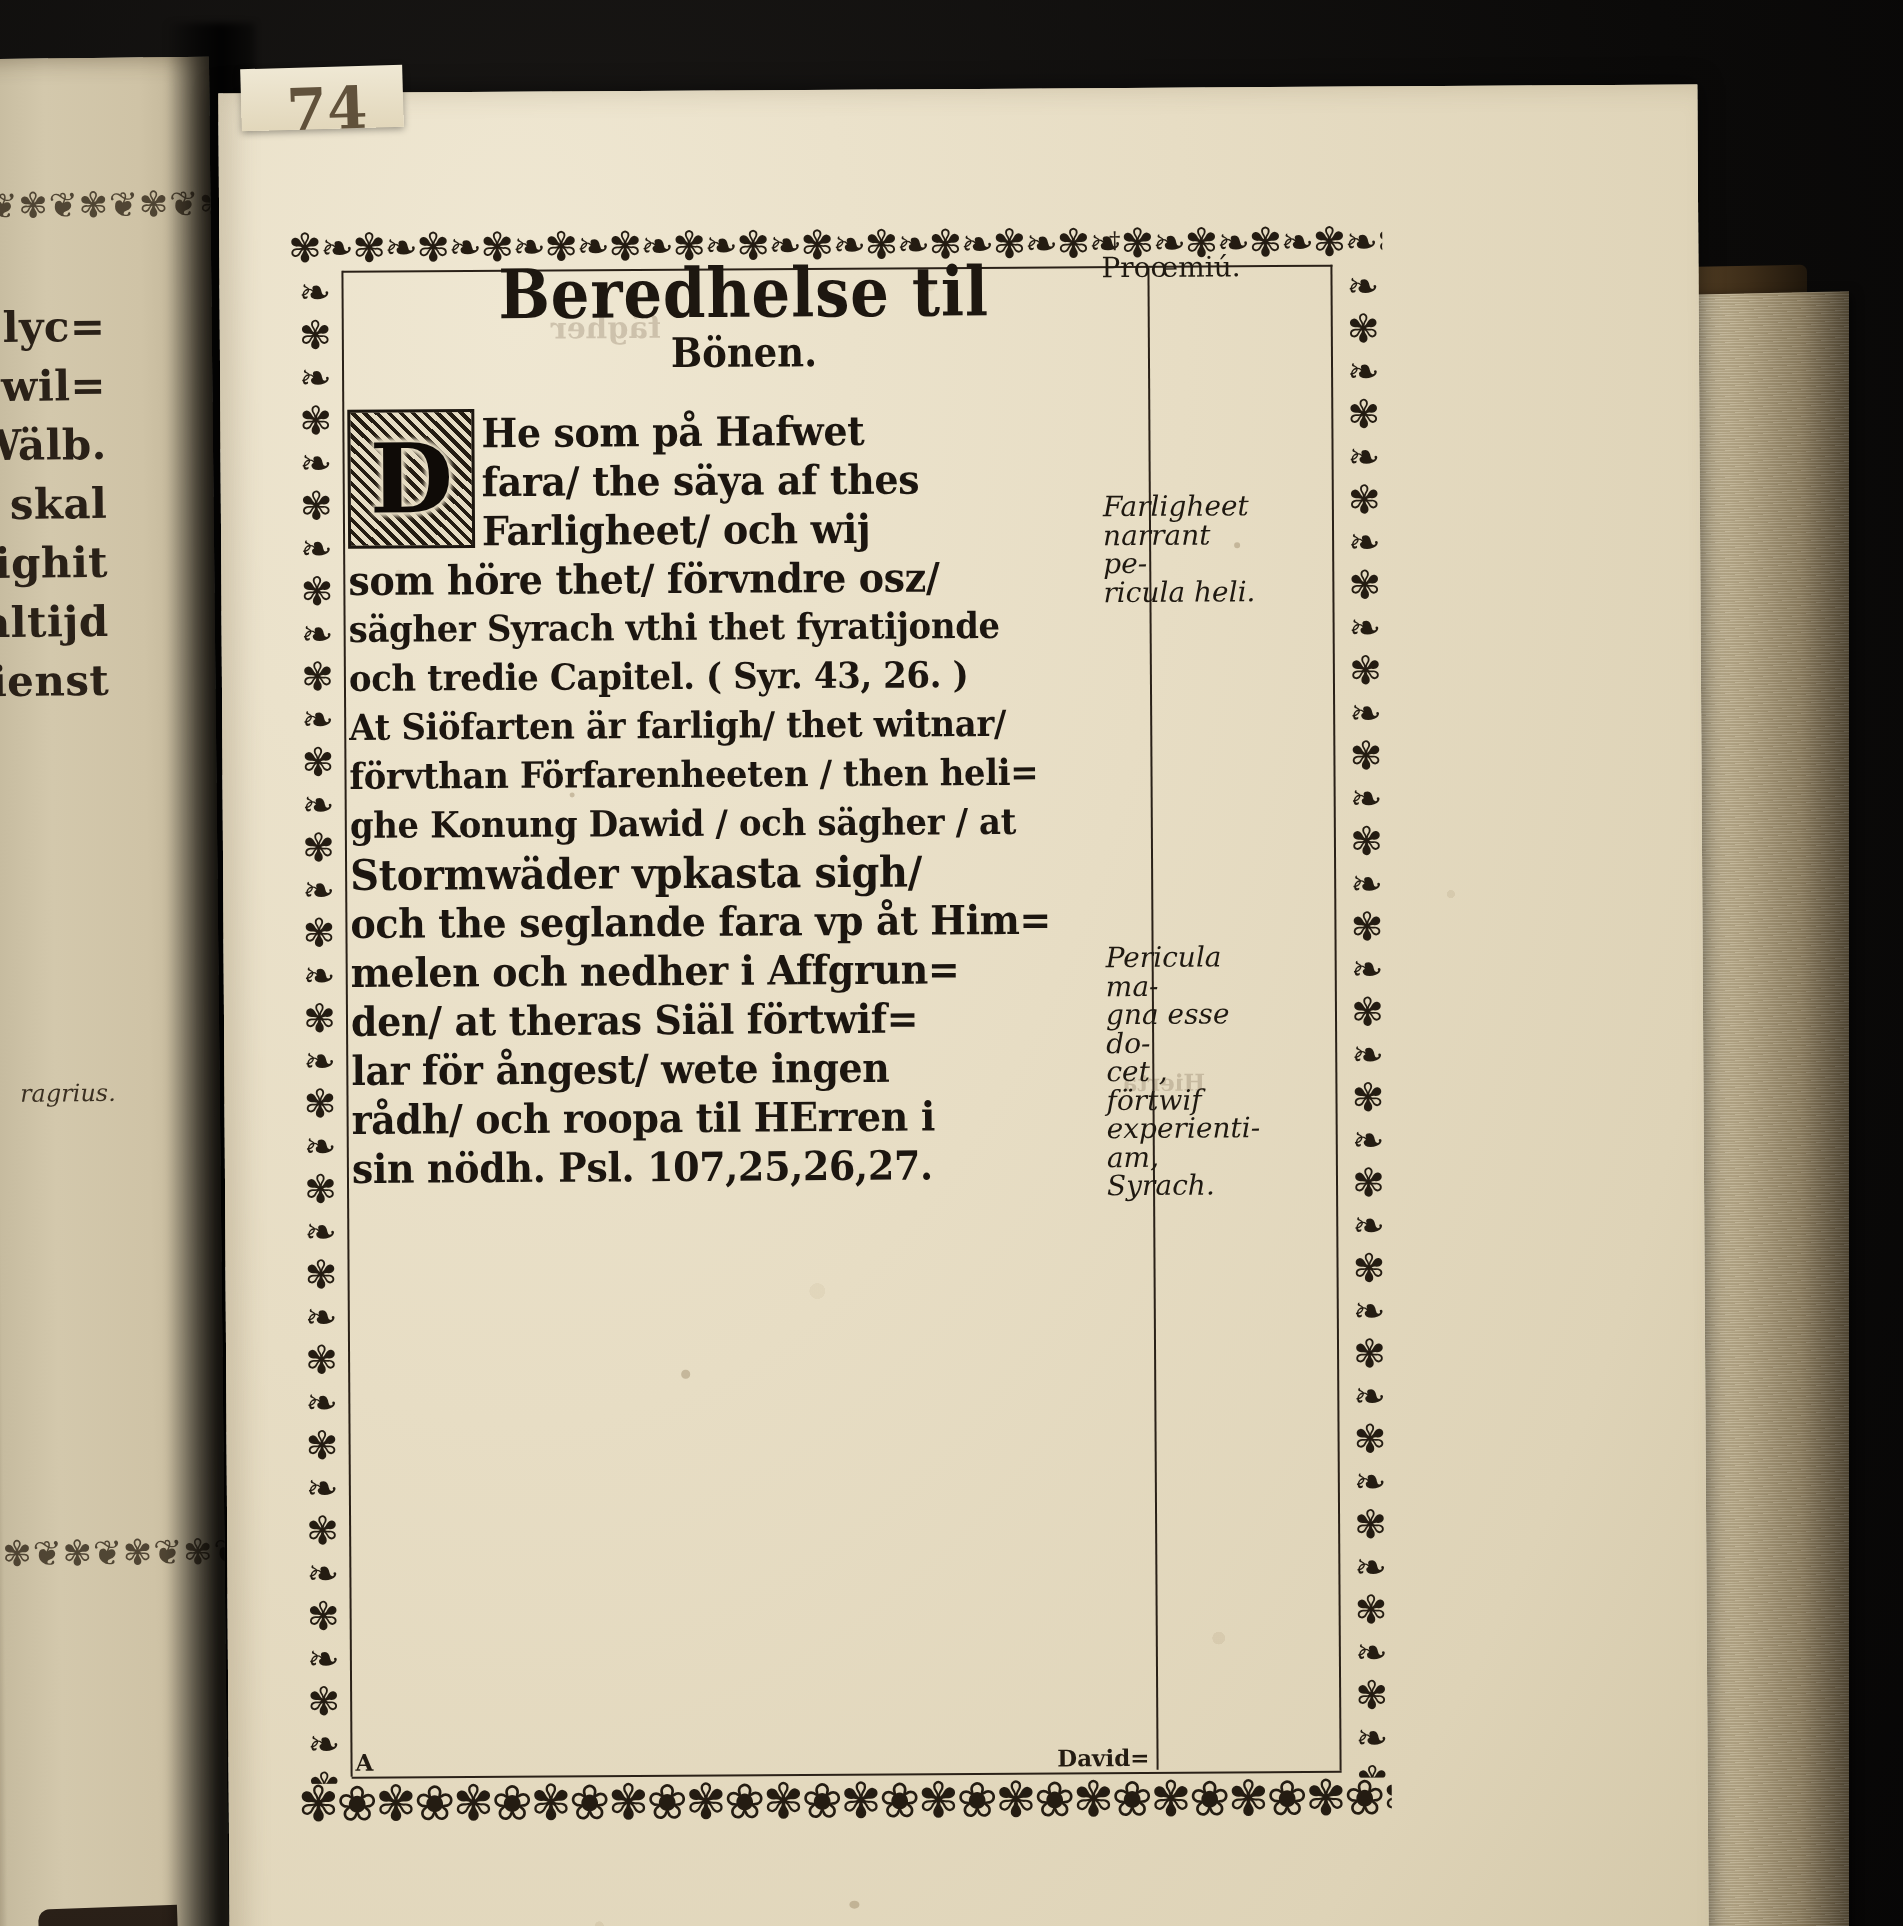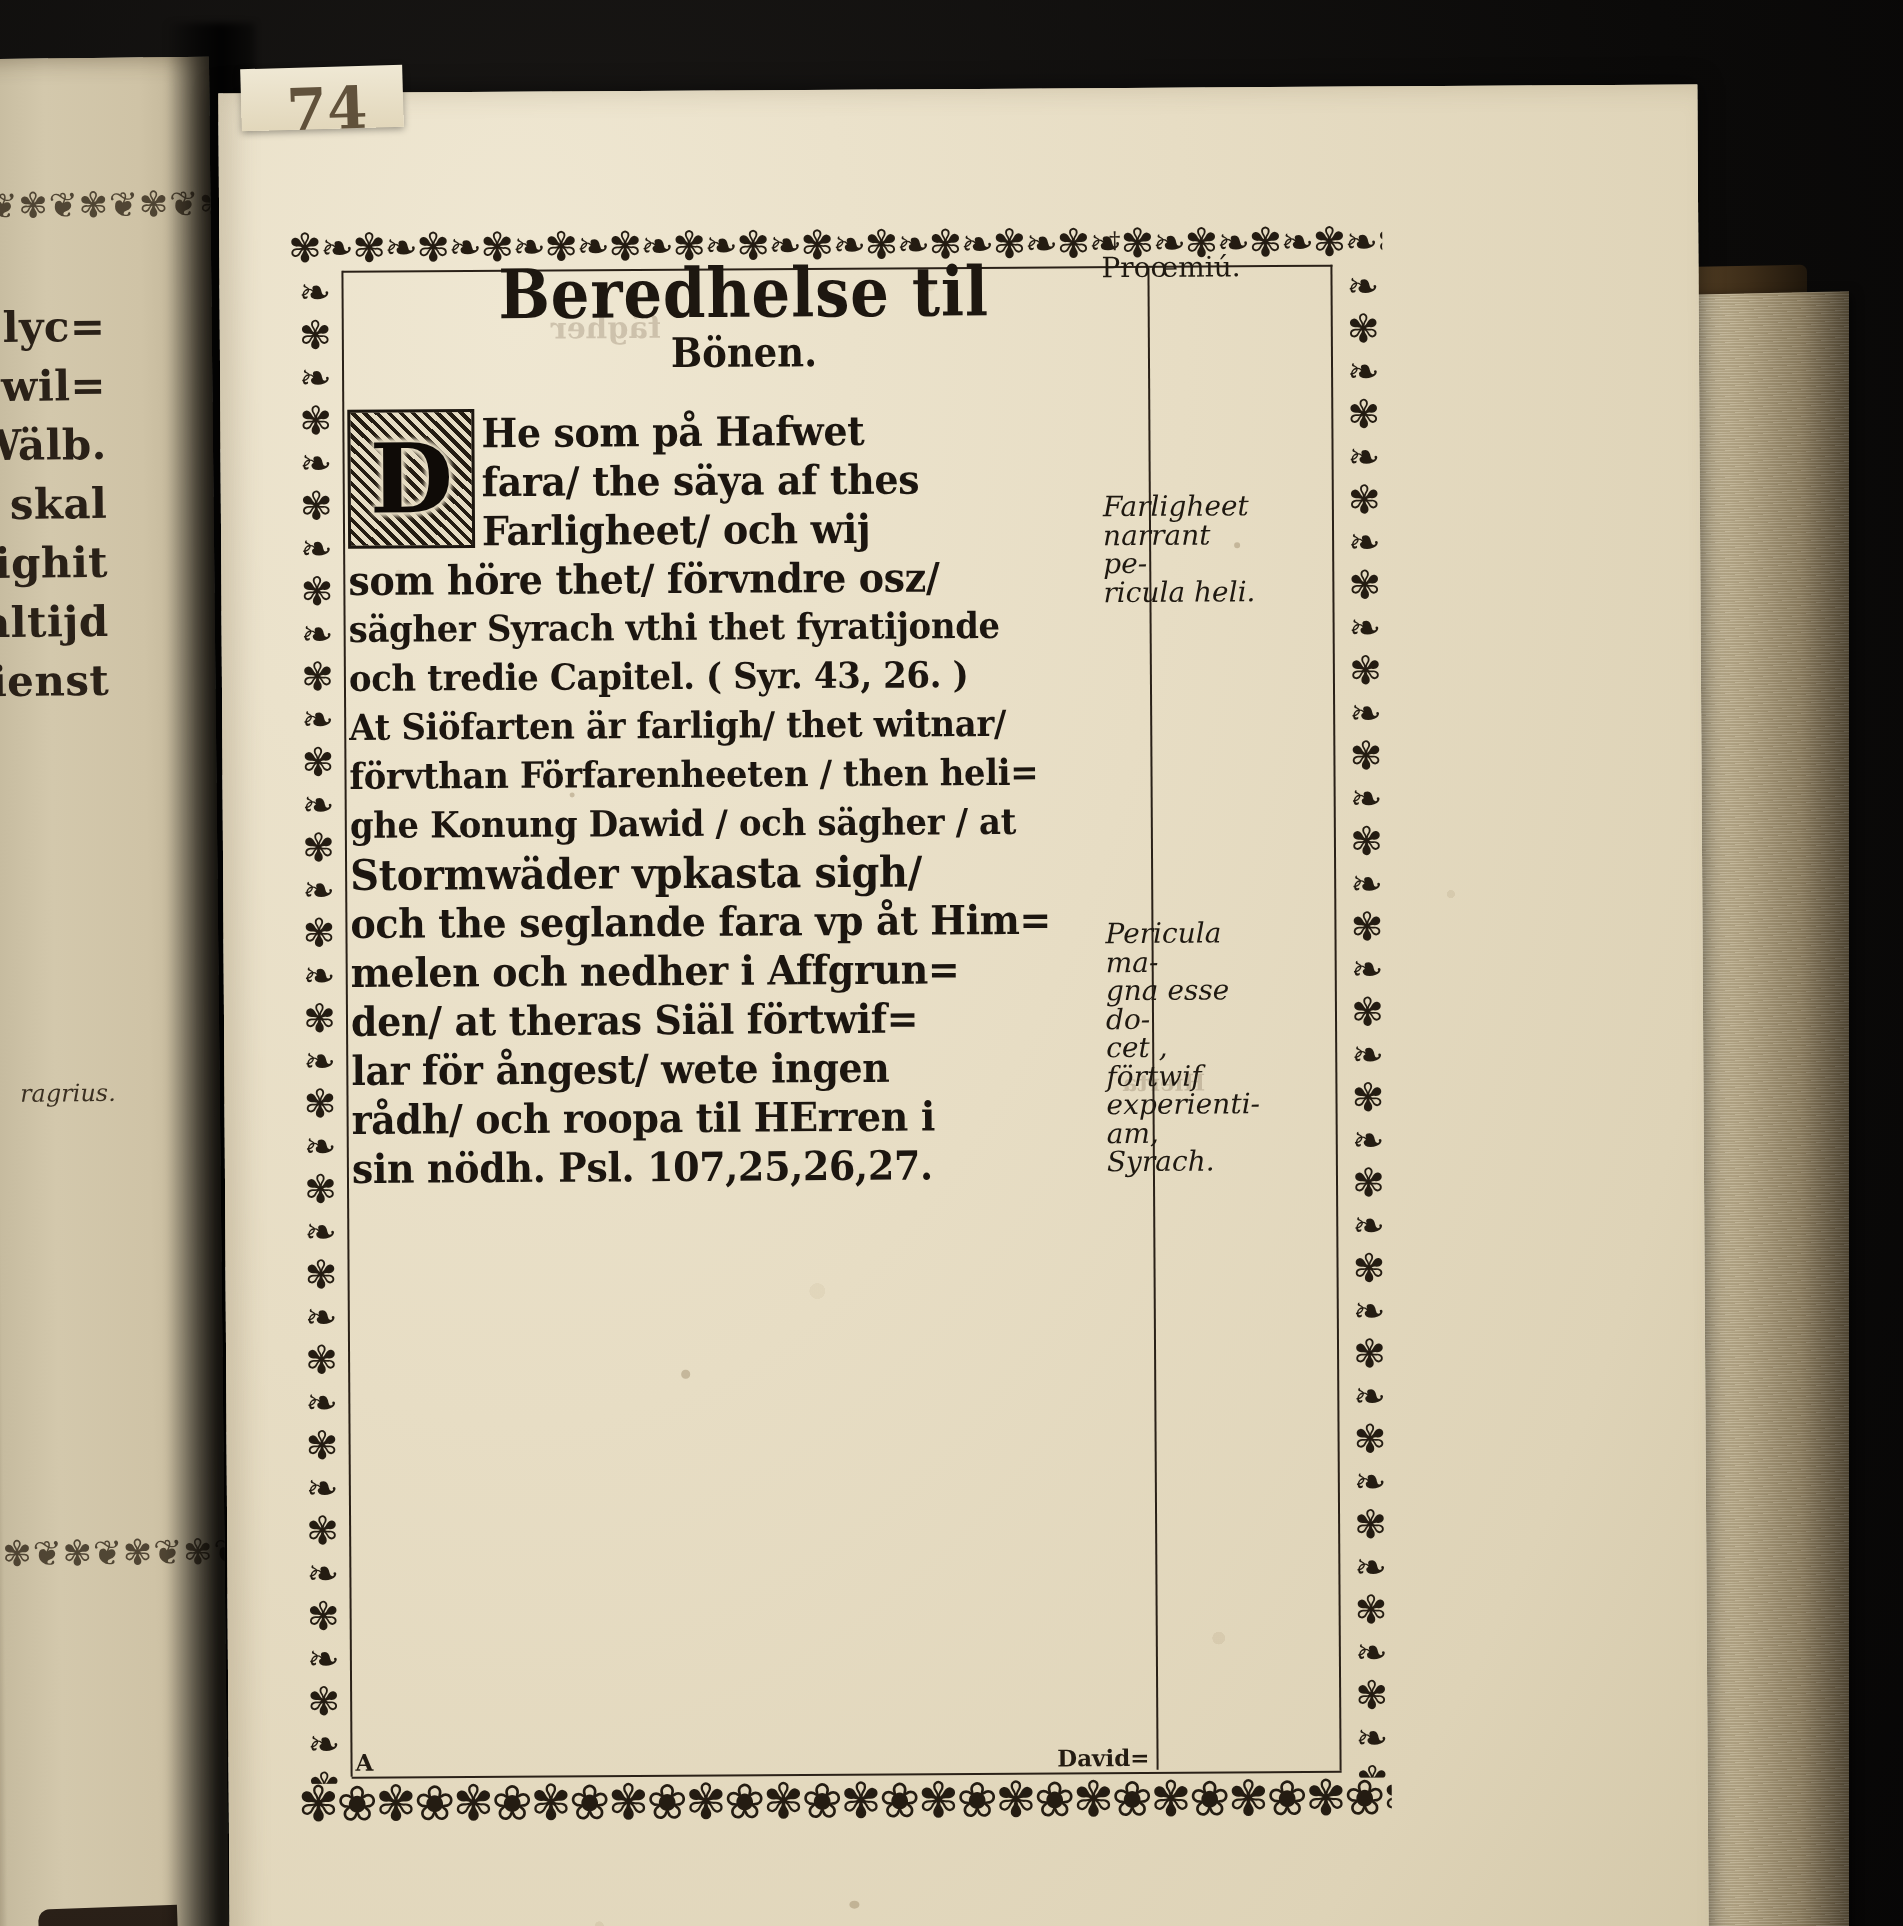--- a/index.html
+++ b/index.html
@@ -352,21 +352,21 @@
   .marg {
     font-size: 28px;
     line-height: 28.5px;
     margin-bottom: 0;
     font-style: italic;
   }
   .marg.roman { font-style: normal; }
   .marg-block { position: absolute; width: 154px; }
   #marg-0 { top: 0px; }
   #marg-1 { top: 239px; }
-  #marg-2 { top: 666px; }
+  #marg-2 { top: 690px; }
 
   #marg-dagger {
     position: absolute;
     top: -27px;
     left: 7.7px;
     font-size: 23px;
     color: #2a2118;
   }
 
   

